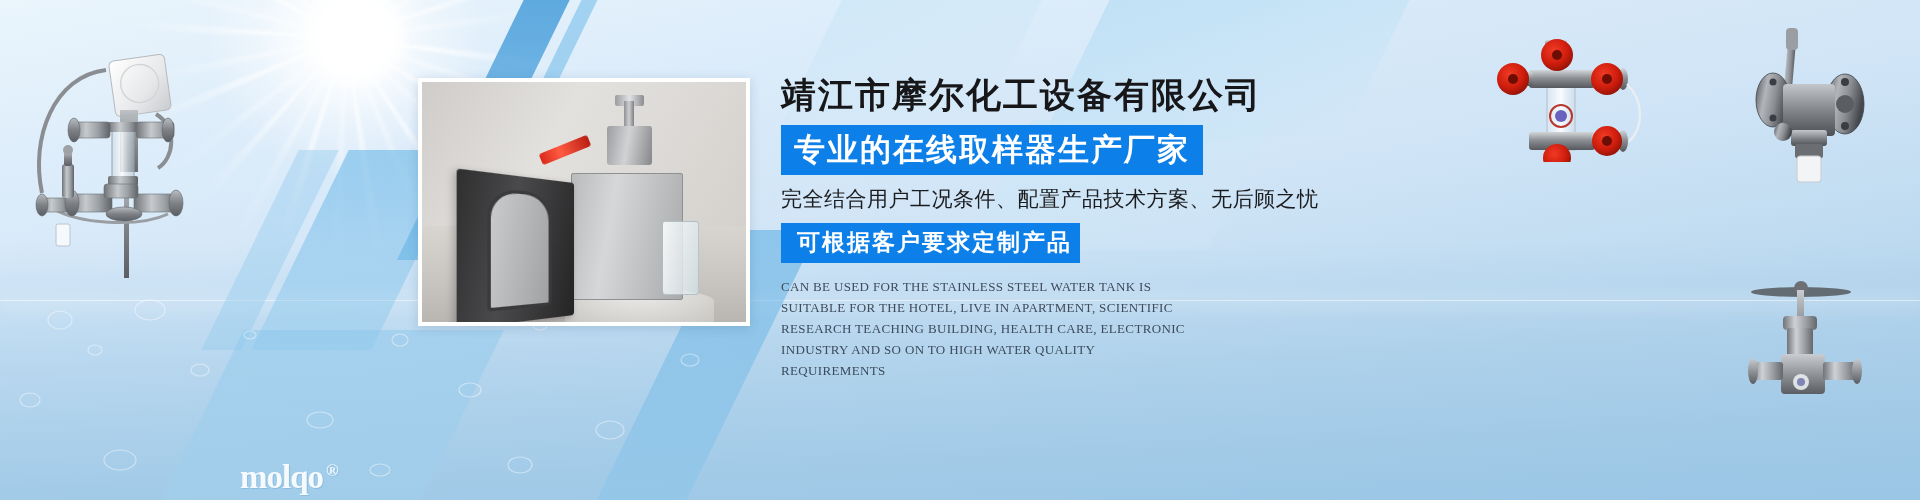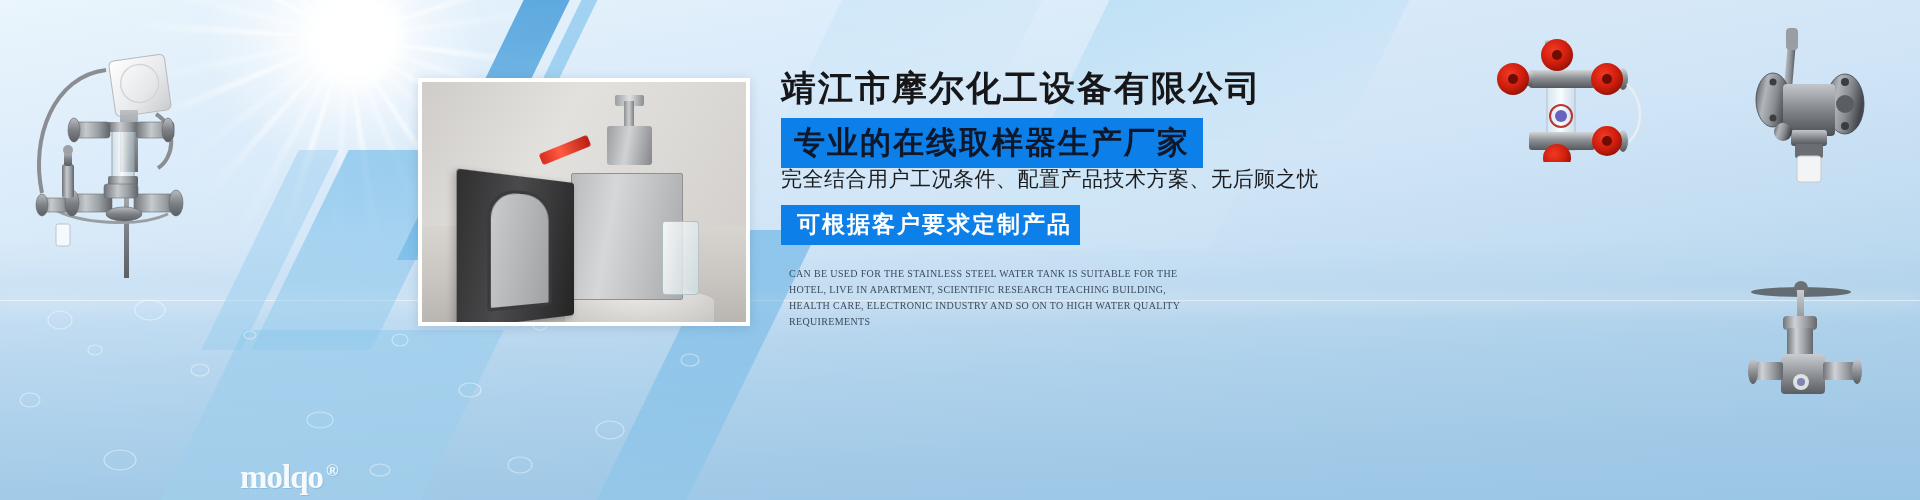--- a/index.html
+++ b/index.html
@@ -201,73 +201,73 @@
     position: absolute; left: 44%; bottom: 0;
     width: 46%; height: 14%;
     background: radial-gradient(ellipse at 50% 0%, #efeeec 0%, #d9d7d4 60%, #c8c6c3 100%);
     border-radius: 50% 50% 0 0 / 40% 40% 0 0;
   }
 
   
   .text-block {
     position: absolute;
     left: 781px;
-    top: 70px;
+    top: 77px;
     width: 640px;
   }
   .company-title {
     font-family: "Liberation Serif", "DejaVu Serif", serif;
     font-size: 35px;
     font-weight: 700;
     letter-spacing: 2px;
     color: #17171a;
     line-height: 1.1;
     white-space: nowrap;
     margin: 0 0 9px 0;
   }
   .headline-bar {
     display: inline-block;
     background: #0c7fe8;
-    color: #0f172a;
+    color: #ffffff;
     font-size: 31px;
     font-weight: 700;
     letter-spacing: 2px;
     line-height: 1;
     padding: 9px 13px 10px 13px;
     white-space: nowrap;
+    margin-bottom: 11px;
   }
   .subline {
     font-size: 21px;
     color: #1b1c1f;
     letter-spacing: 0.5px;
     line-height: 1.2;
     white-space: nowrap;
     margin: 0 0 12px 0;
-    font-family: Liberation Mono, monospace;
   }
   .custom-bar {
     display: inline-block;
     background: #0c7fe8;
     color: #ffffff;
     font-size: 23px;
     font-weight: 700;
     letter-spacing: 2px;
     line-height: 1;
     padding: 8px 8px 9px 16px;
     white-space: nowrap;
     margin-bottom: 13px;
   }
   .eng-text {
     font-family: "Liberation Serif", "DejaVu Serif", serif;
-    font-size: 10px;
+    font-size: 13px;
     letter-spacing: 0.35px;
     line-height: 1.62;
     color: #3d4b5c;
     width: 404px;
-    margin: 8px;
+    margin: 0;
   }
 
   
   .rp { position: absolute; }
   .rp-cross  { left: 1487px; top: 32px;  width: 200px; height: 130px; }
   .rp-lever  { left: 1745px; top: 22px;  width: 150px; height: 190px; }
   .rp-bottom { left: 1745px; top: 232px; width: 150px; height: 180px; }
 
   
   .watermark {

